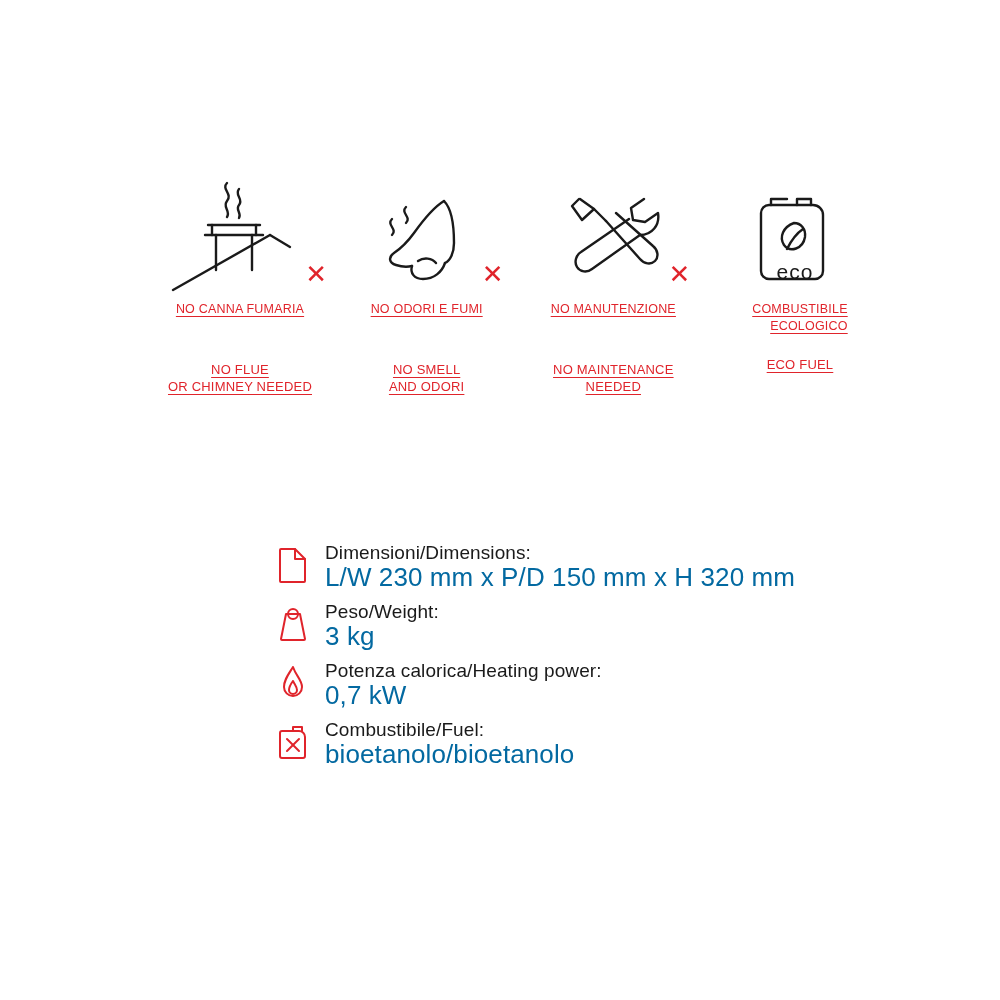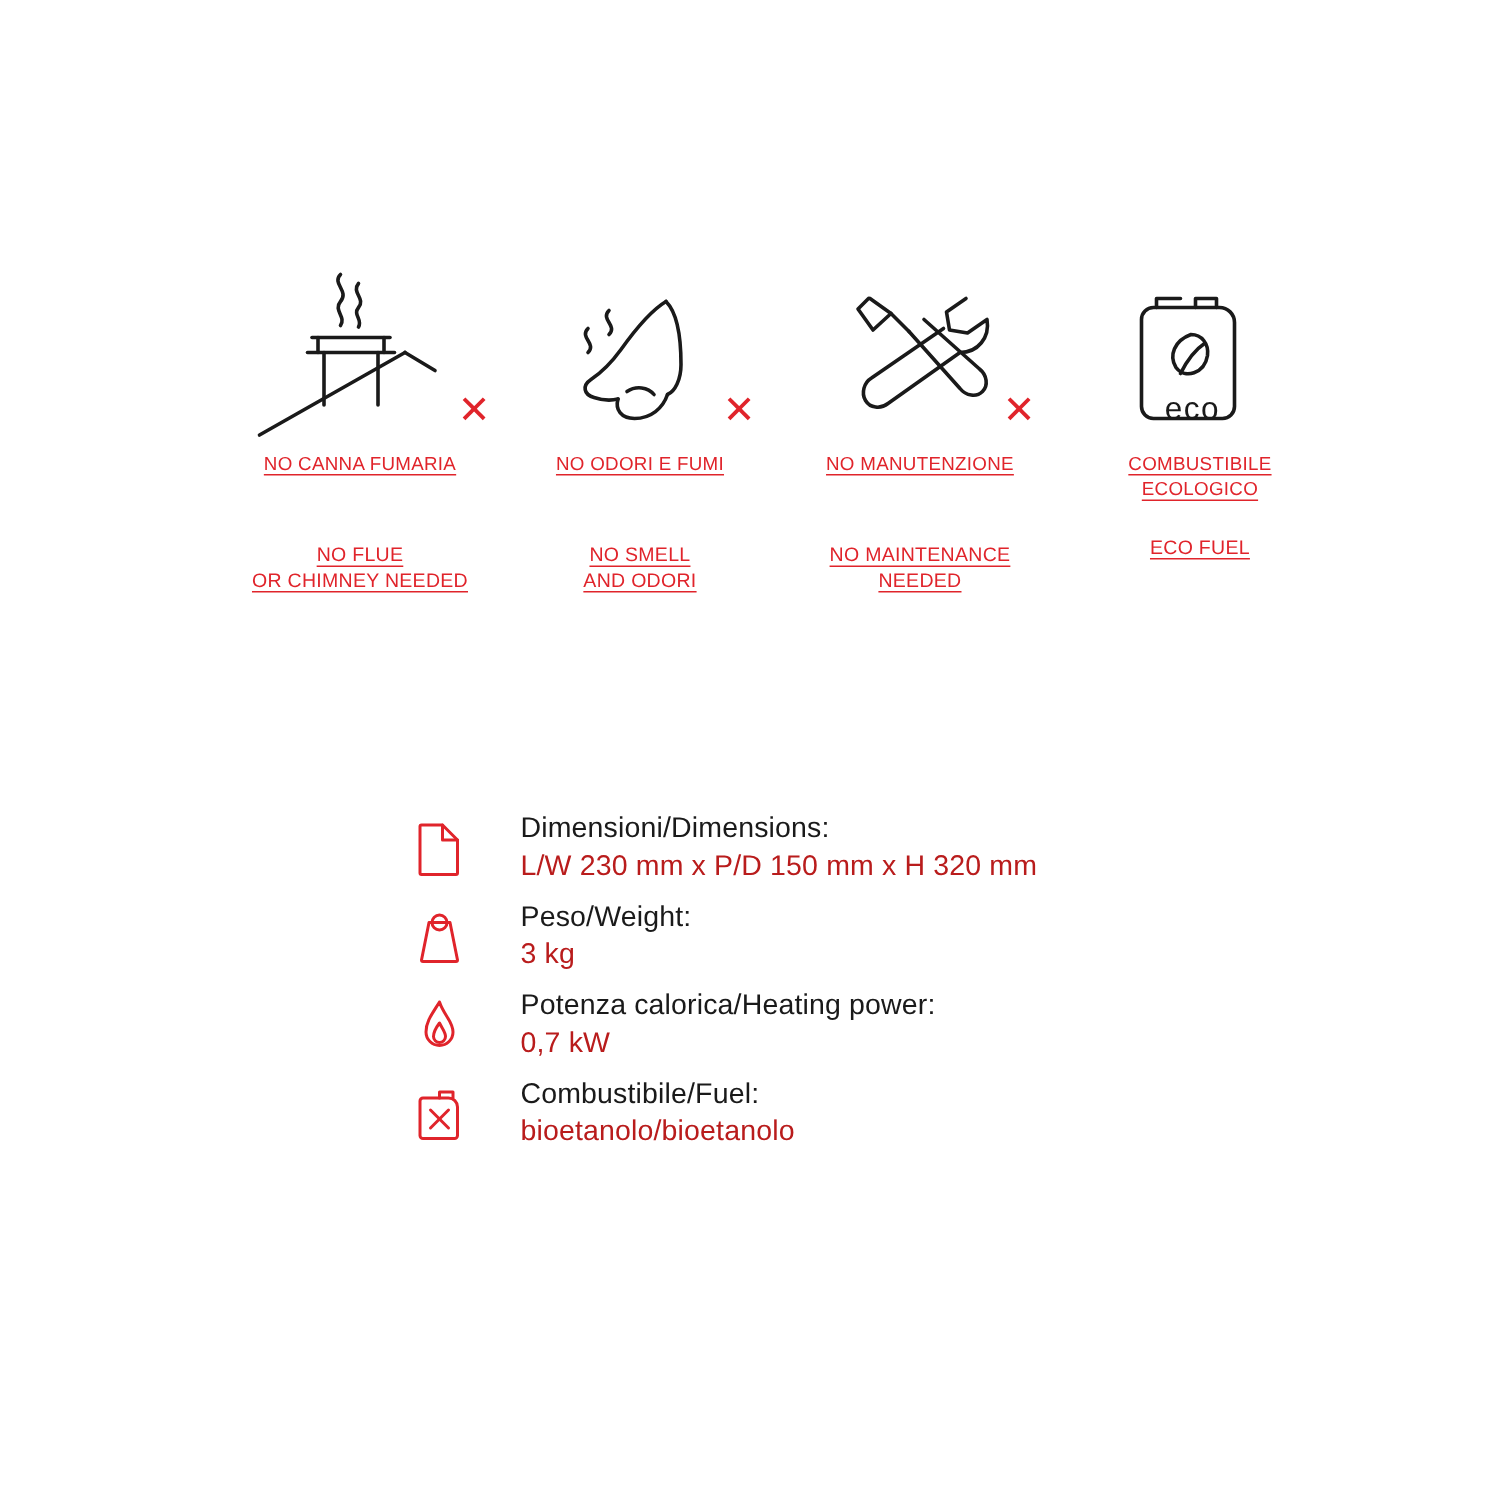--- a/index.html
+++ b/index.html
@@ -47,21 +47,21 @@
     font-size: 26px;
     line-height: 1;
     font-weight: 400;
     font-family: "DejaVu Sans", sans-serif;
   }
   .feature-label-it {
     margin-top: 6px;
     color: #e0242b;
     font-size: 12.5px;
     line-height: 17px;
-    text-align: center;
+    text-align: right;
     letter-spacing: 0.2px;
     text-decoration: underline;
     text-underline-offset: 3px;
   }
   .feature-label-en {
     margin-top: 43px;
     color: #e0242b;
     font-size: 13px;
     line-height: 17px;
     text-align: center;
@@ -73,23 +73,22 @@
 
   
   .specs {
     position: absolute;
     top: 540px;
     left: 277px;
     width: 640px;
   }
   .spec-row {
     display: flex;
-    align-items: center;
+    align-items: flex-start;
     margin-bottom: 9px;
-    gap: 22px;
   }
   .spec-icon {
     width: 38px;
     min-width: 38px;
     height: 46px;
     display: flex;
     align-items: center;
     justify-content: flex-start;
     padding-top: 2px;
   }
@@ -97,23 +96,23 @@
     padding-left: 10px;
   }
   .spec-title {
     font-size: 19px;
     line-height: 25px;
     color: #1a1a1a;
     font-weight: 400;
     letter-spacing: 0.1px;
   }
   .spec-value {
-    font-size: 19px;
+    font-size: 26px;
     line-height: 25px;
-    color: #b91c1c;
+    color: #0369a1;
     font-weight: 400;
     letter-spacing: 0.1px;
   }
   .eco-text {
     font-size: 21px;
     letter-spacing: 1px;
     fill: #1a1a1a;
     font-family: "Liberation Sans", sans-serif;
   }
 </style>

